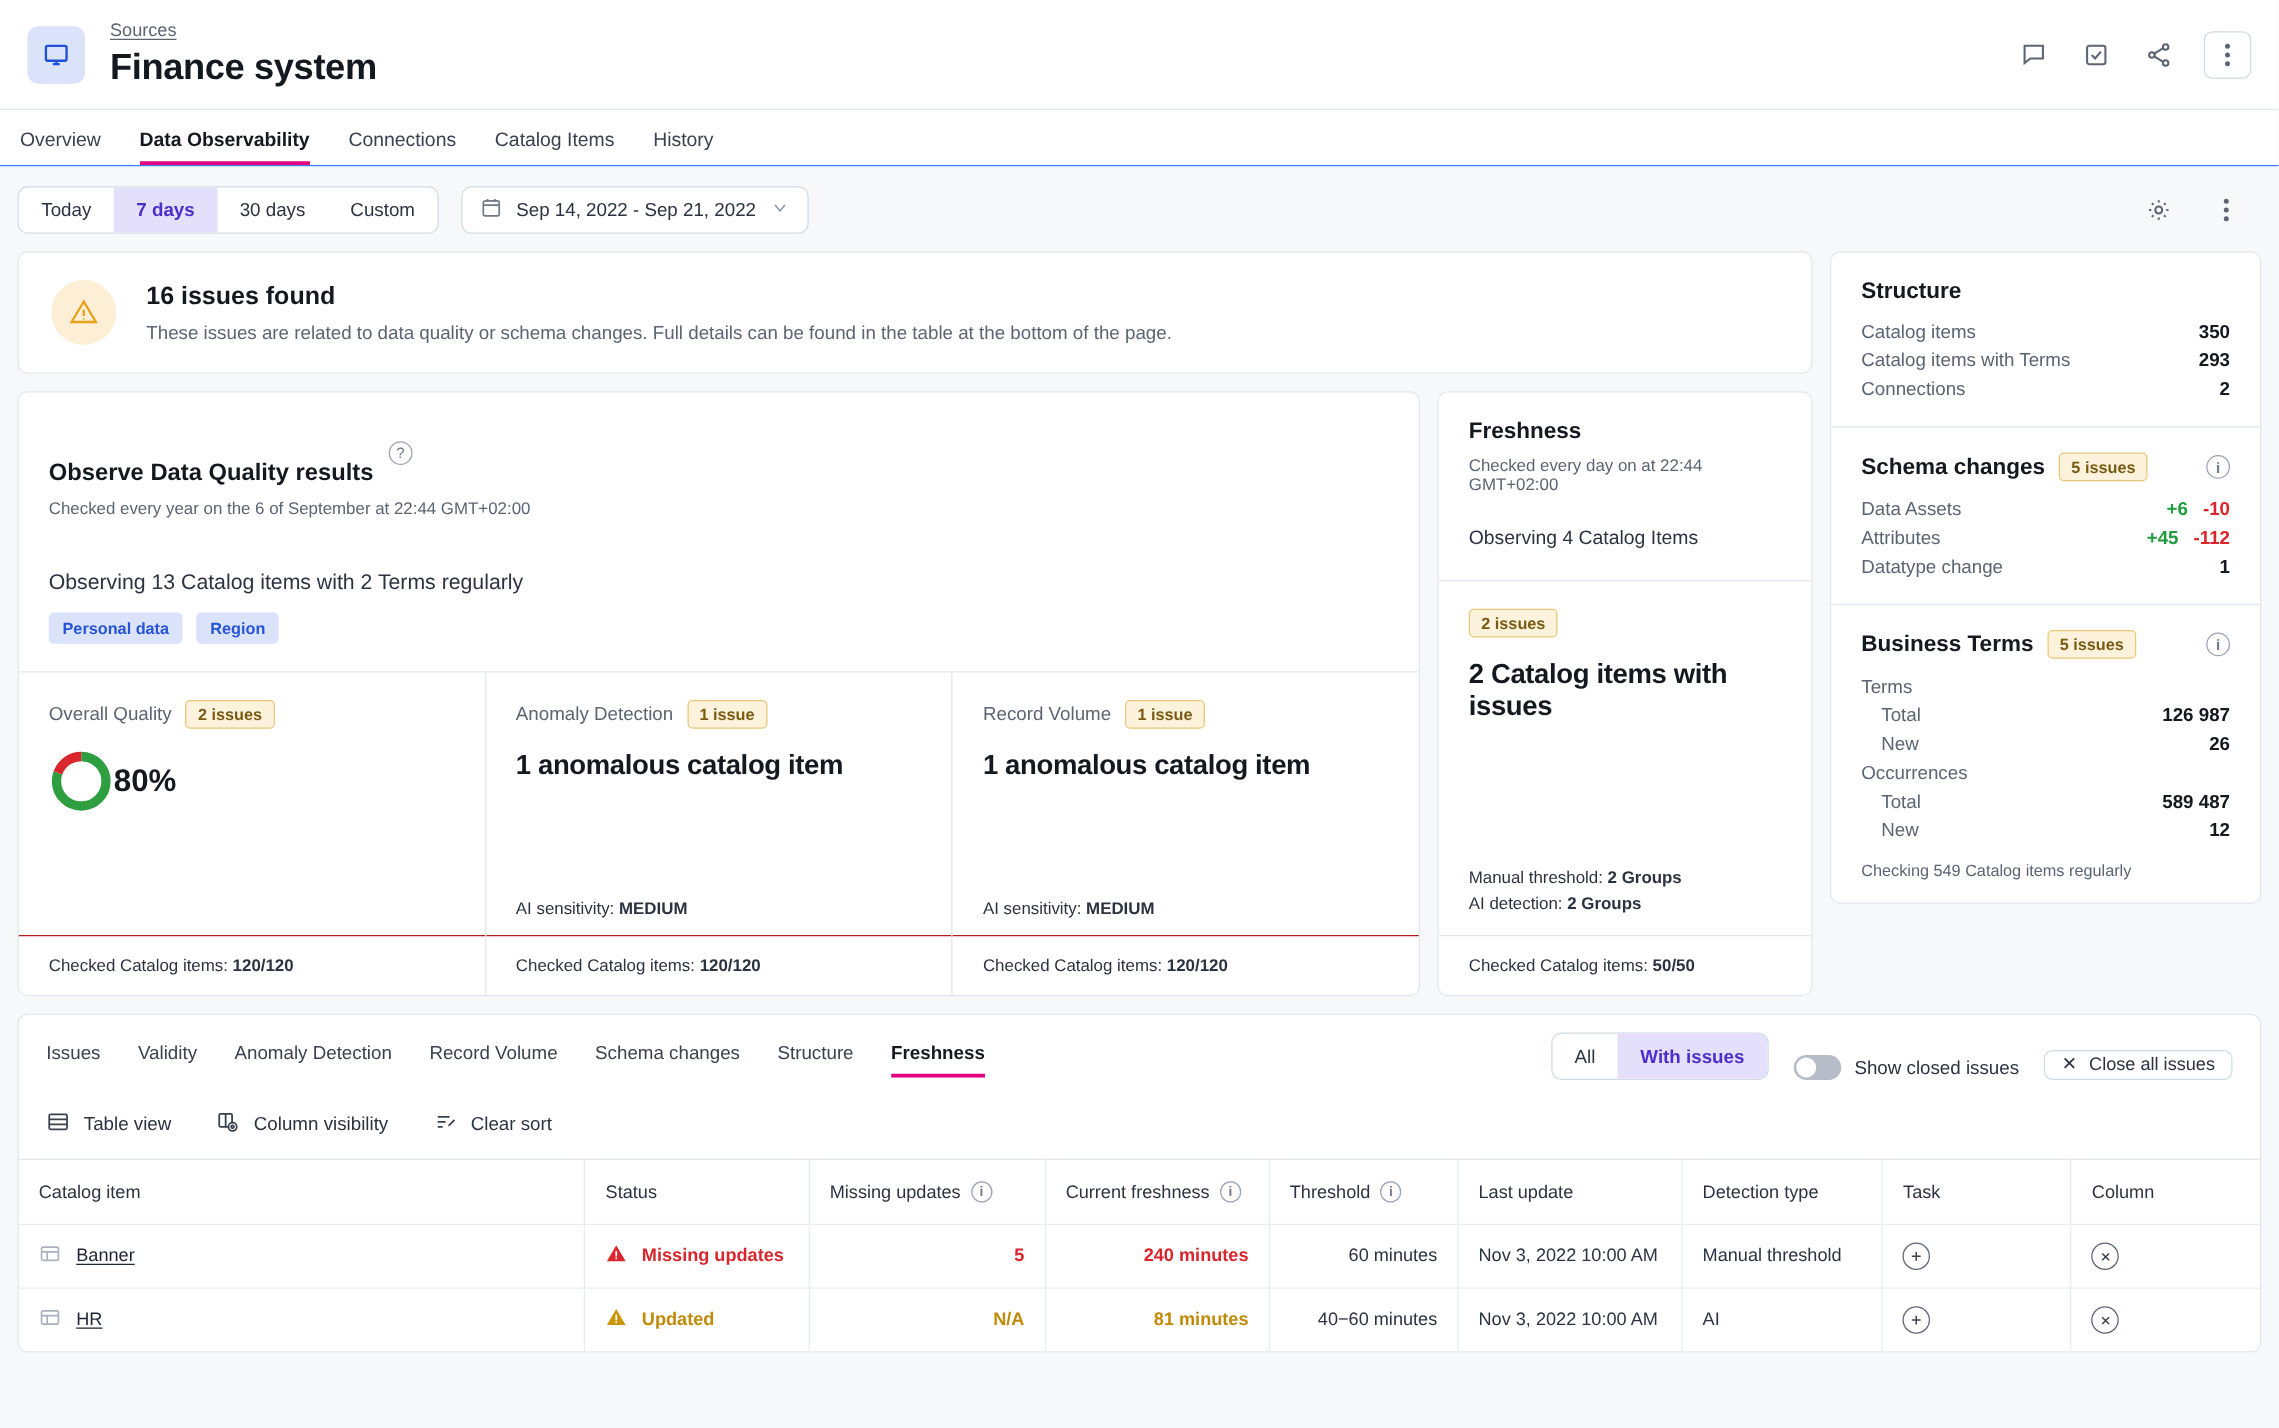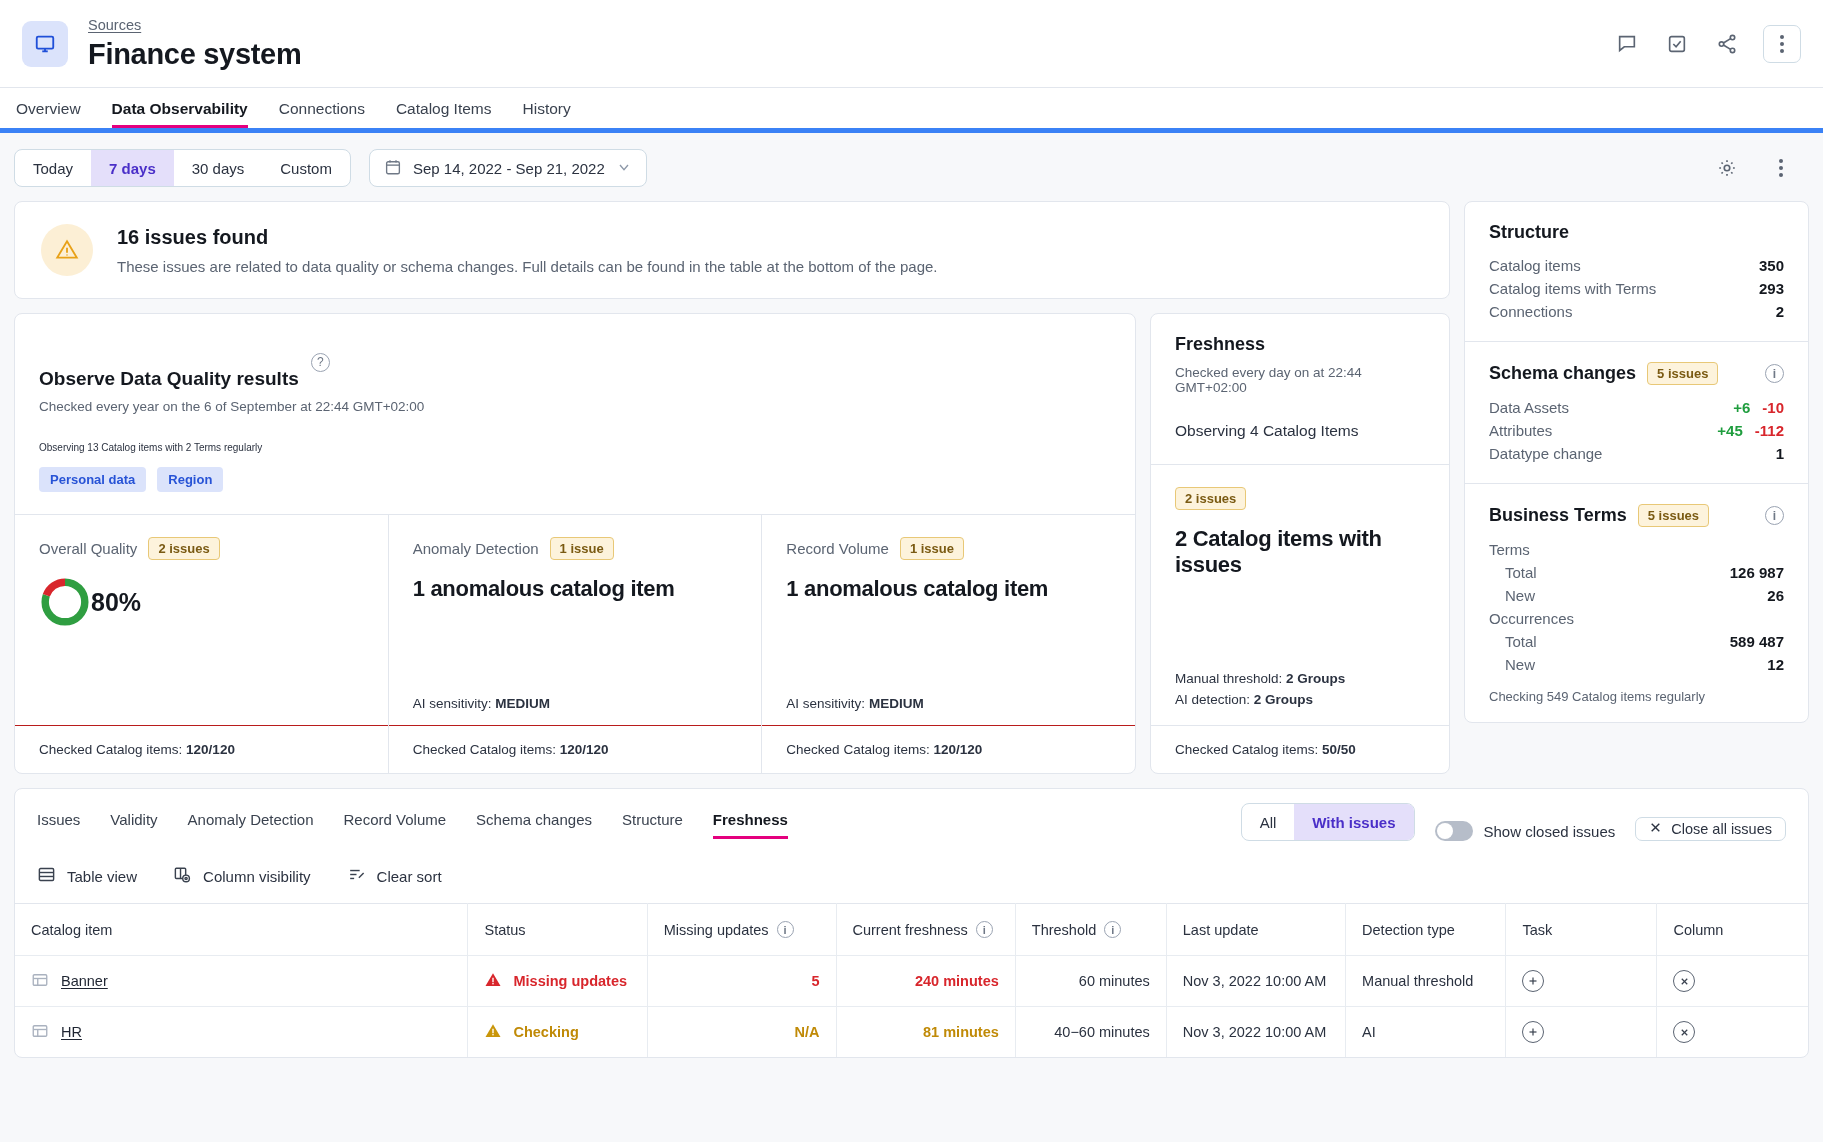--- a/index.html
+++ b/index.html
@@ -32,21 +32,21 @@
   .kebab-box {
     width: 38px; height: 38px; border: 1px solid #cfdce5; border-radius: 7px;
     display: flex; align-items: center; justify-content: center; cursor: pointer; background:#fff;
   }
   .dots { display: flex; flex-direction: column; gap: 3px; align-items: center; }
   .dots i { width: 4px; height: 4px; border-radius: 50%; background: #5b6472; display: block; }
 
   
   .navtabs {
     height: 45px; background: #fff; display: flex; align-items: flex-end;
-    padding: 0 16px; gap: 31px; border-bottom: 5px solid #3b82f6;
+    padding: 0 16px; gap: 31px; border-bottom: 1px solid #3b82f6;
   }
   .navtab {
     font-size: 15.5px; color: #3a424f; padding-bottom: 9px; cursor: pointer;
     border-bottom: 3px solid transparent; line-height: 1;
   }
   .navtab.active { color: #14181f; font-weight: 700; border-bottom-color: #e4007e; }
 
   
   .filterbar { display: flex; align-items: center; padding: 16px 14px 14px 14px; }
   .seg { display: flex; border: 1px solid #cfdce5; border-radius: 8px; background:#fff; overflow: hidden; height: 38px; }
@@ -85,21 +85,21 @@
   .fresh-card { width: 300px; flex: 0 0 300px; display:flex; flex-direction: column;}
 
   .qc-head { padding: 20px 24px 22px 24px; }
   .qc-title-row { display: flex; align-items: center; gap: 12px; }
   .qc-title { font-size: 19px; font-weight: 700; color: #14181f; margin-top: 34px; }
   .help-circle {
     width: 19px; height: 19px; border: 1.5px solid #9aa3b2; border-radius: 50%;
     color: #6f7886; font-size: 12px; display:flex; align-items:center; justify-content:center; cursor:pointer;
   }
   .qc-sub { font-size: 13.5px; color: #5b6472; margin-top: 9px; }
-  .qc-observing { font-size: 10px; color: #2b3240; margin-top: 28px; }
+  .qc-observing { font-size: 17px; color: #2b3240; margin-top: 42px; }
   .tagrow { display: flex; gap: 11px; margin-top: 14px; }
   .tag { background: #dbe3fb; color: #2753d6; font-size: 13px; font-weight: 700; padding: 5px 11px; border-radius: 4px; cursor:pointer;}
 
   .qc-cols { display: flex; border-top: 1px solid #e2e6ed; flex: 1 1 auto; }
   .qc-col { flex: 1 1 0; border-right: 1px solid #e2e6ed; display: flex; flex-direction: column; min-width:0;}
   .qc-col:last-child { border-right: none; }
   .qc-col-body { padding: 22px 24px 14px 24px; flex: 1 1 auto; display: flex; flex-direction: column; min-height: 210px;}
   .badge-row { display: flex; align-items: center; gap: 11px; }
   .metric-label { font-size: 15px; color: #5b6472; }
   .badge-amber {
@@ -690,21 +690,21 @@
           </td>
           <td>
             <span class="status-cell st-amber">
               <span>
                 <svg width="18" height="18" viewBox="0 0 24 24" fill="#c9960a">
                   <path d="M12 3 L22 20 H2 Z"></path>
                   <rect x="11.1" y="9" width="1.8" height="6" fill="#fff"></rect>
                   <rect x="11.1" y="16" width="1.8" height="1.8" fill="#fff"></rect>
                 </svg>
               </span>
-              <span>Checking</span>
+              <span>Updated</span>
             </span>
           </td>
           <td class="num">
             <span class="v-amber">N/A</span>
           </td>
           <td class="num">
             <span class="v-amber">81 minutes</span>
           </td>
           <td class="num">40−60  minutes</td>
           <td>Nov 3, 2022 10:00 AM</td>

